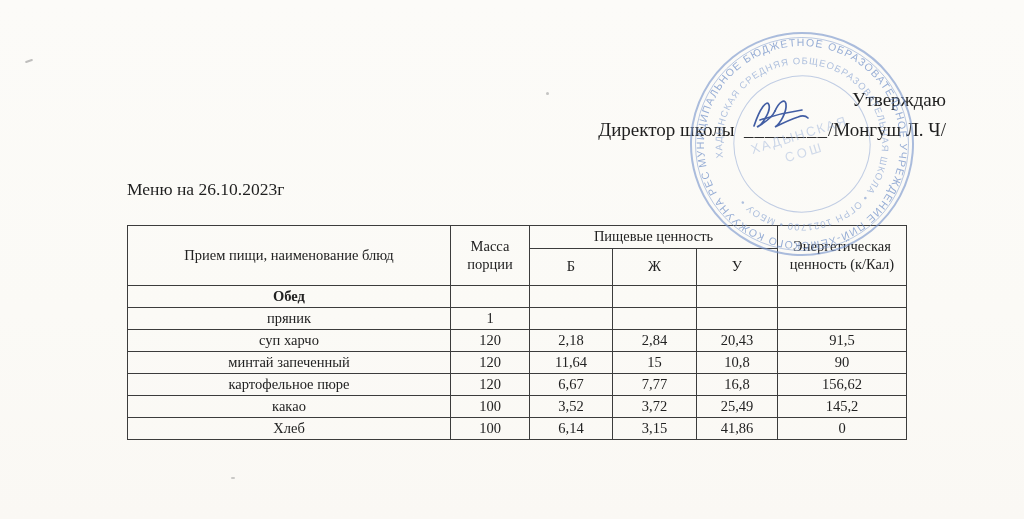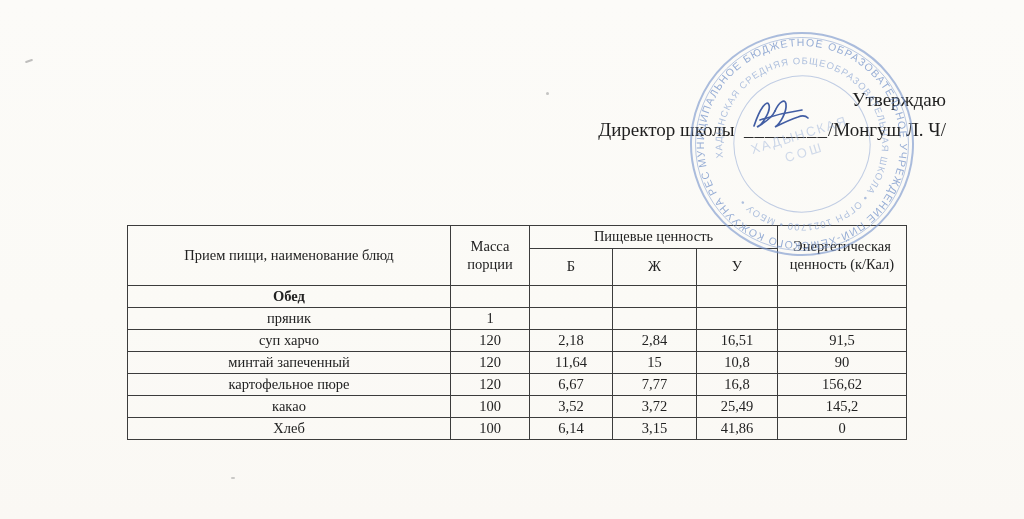--- a/index.html
+++ b/index.html
@@ -82,20 +82,21 @@
         <textPath href="#ring-outer" startOffset="1%">МУНИЦИПАЛЬНОЕ БЮДЖЕТНОЕ ОБРАЗОВАТЕЛЬНОЕ УЧРЕЖДЕНИЕ ПИЙ-ХЕМСКОГО КОЖУУНА РЕСПУБЛИКИ ТЫВА</textPath>
       </text>
       <text font-family="Liberation Sans, sans-serif" font-size="9.5" letter-spacing="1" fill="#7b99cd" opacity="0.6">
         <textPath href="#ring-inner" startOffset="2%">ХАДЫНСКАЯ СРЕДНЯЯ ОБЩЕОБРАЗОВАТЕЛЬНАЯ ШКОЛА • ОГРН 1021700 • МБОУ •</textPath>
       </text>
       <text x="117" y="112" text-anchor="middle" font-family="Liberation Sans, sans-serif" font-size="13" letter-spacing="2" fill="#8aa5d4" opacity="0.42">ХАДЫНСКАЯ</text>
       <text x="117" y="130" text-anchor="middle" font-family="Liberation Sans, sans-serif" font-size="13" letter-spacing="3" fill="#8aa5d4" opacity="0.38">СОШ</text>
     </g>
   </svg>
 
+  <div class="doc-title">Меню на 26.10.2023г</div>
 
   <table class="menu">
     <colgroup>
       <col style="width:323px">
         <col style="width:79px">
         <col style="width:83px">
       <col style="width:84px">
         <col style="width:81px">
         <col style="width:129px">
     </colgroup>
@@ -125,21 +126,21 @@
       <td></td>
       <td></td>
       <td></td>
       <td></td>
     </tr>
     <tr>
       <td class="name-cell">суп харчо</td>
       <td>120</td>
       <td>2,18</td>
       <td>2,84</td>
-      <td>16,51</td>
+      <td>20,43</td>
       <td>91,5</td>
     </tr>
     <tr>
       <td class="name-cell">минтай запеченный</td>
       <td>120</td>
       <td>11,64</td>
       <td>15</td>
       <td>10,8</td>
       <td>90</td>
     </tr>

